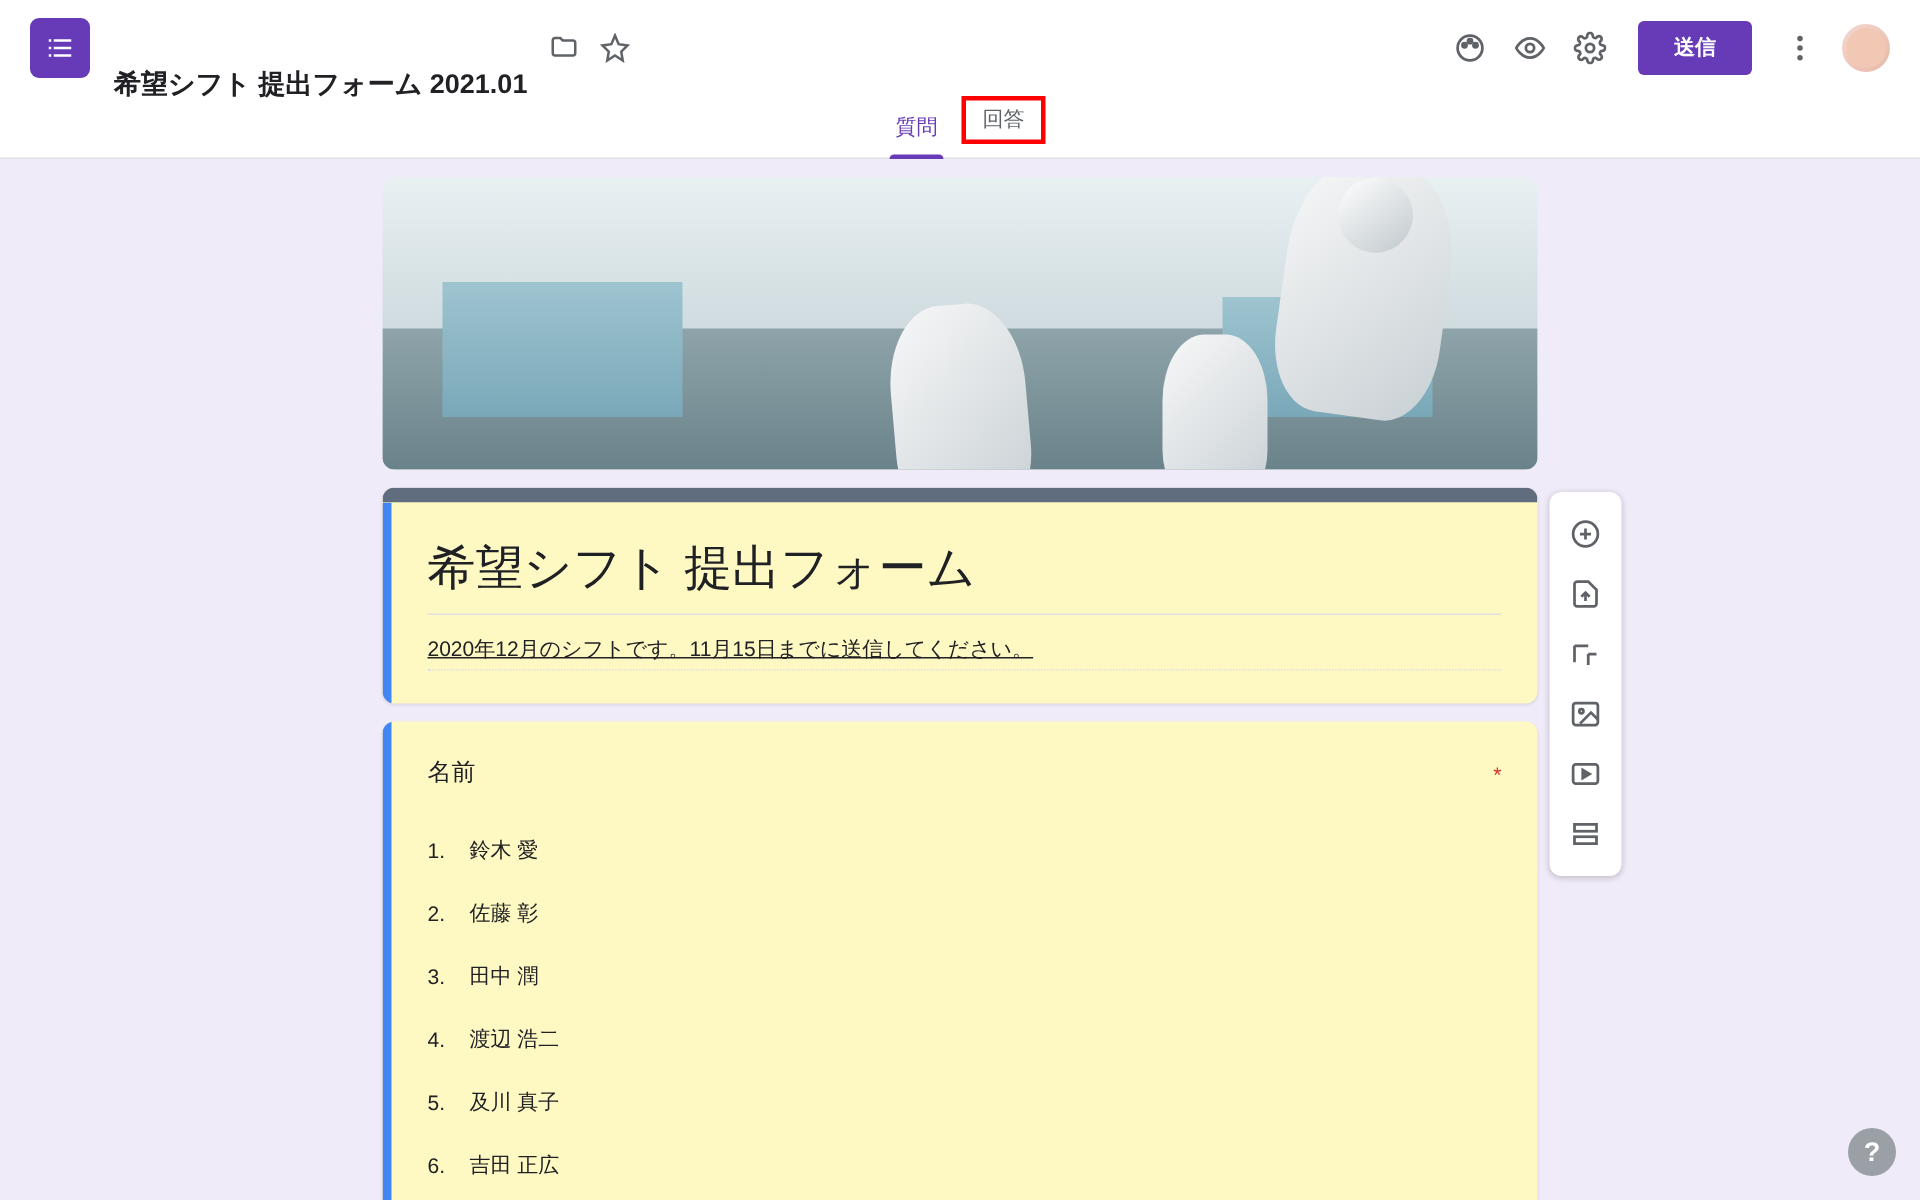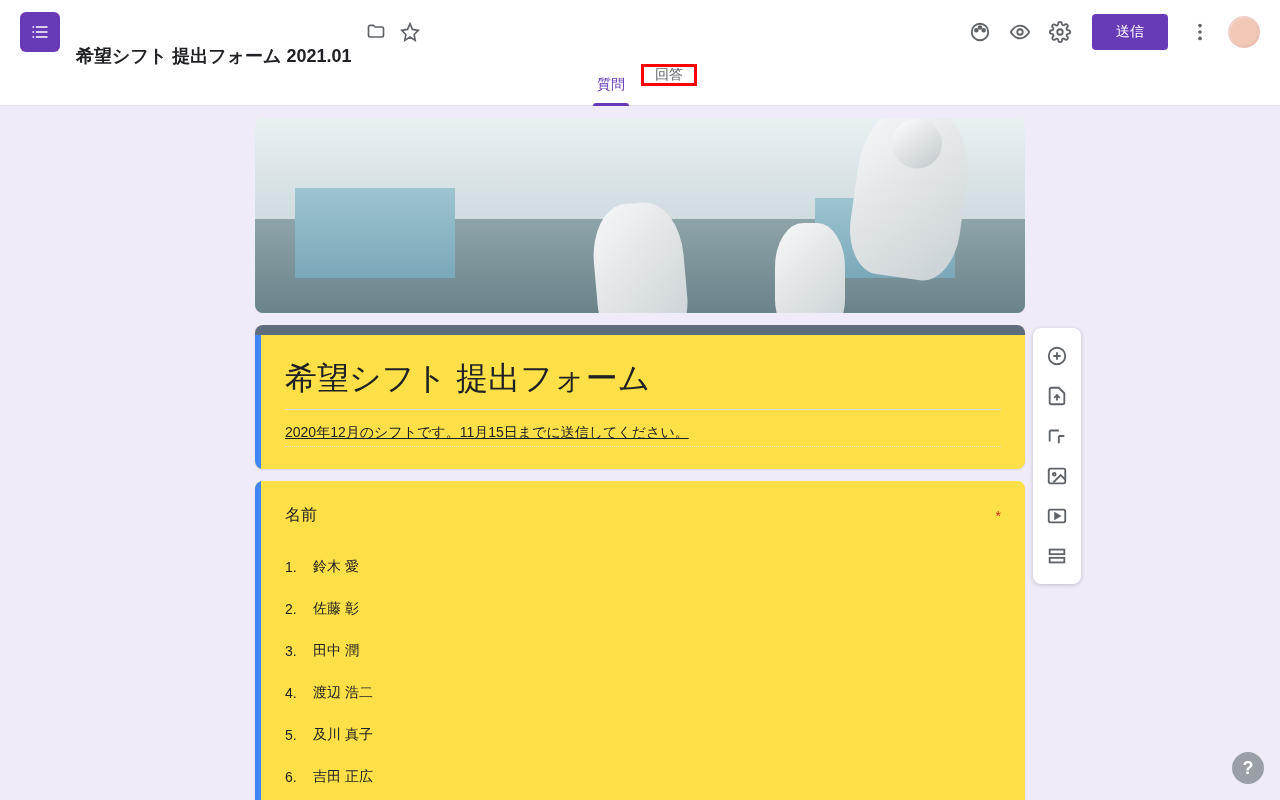--- a/index.html
+++ b/index.html
@@ -6,45 +6,45 @@
   body { font-family: 'Helvetica Neue', Arial, 'Hiragino Kaku Gothic ProN', 'Hiragino Sans', Meiryo, sans-serif; background: #f0ebf8; width: 1280px; height: 800px; overflow: hidden; position: relative; }
   
   .header { background: #fff; height: 106px; border-bottom: 1px solid #e0e0e0; }
   .header-top { height: 64px; display: flex; align-items: center; padding: 0 20px; }
   .app-logo { width: 40px; height: 40px; background: #673ab7; border-radius: 6px; display: flex; align-items: center; justify-content: center; margin-right: 16px; }
   .app-logo svg { fill: #fff; }
   .doc-title { font-size: 18px; color: #202124; font-weight: 700; margin-top: 48px; }
   .folder-icon, .star-icon { margin-left: 14px; color: #5f6368; cursor: pointer; display: flex; }
   .header-spacer { flex: 1; }
   .header-icon { width: 40px; height: 40px; display: flex; align-items: center; justify-content: center; color: #5f6368; cursor: pointer; border-radius: 50%; }
-  .send-btn { background: #673ab7; color: #fff; border: none; padding: 0 24px; height: 36px; border-radius: 4px; font-size: 14px; font-weight: 400; cursor: pointer; margin: 0 12px; }
+  .send-btn { background: #673ab7; color: #fff; border: none; padding: 0 24px; height: 36px; border-radius: 4px; font-size: 14px; font-weight: 700; cursor: pointer; margin: 0 12px; }
   .avatar { width: 32px; height: 32px; border-radius: 50%; background: linear-gradient(135deg, #f4d7cf, #e8b9a8); margin-left: 8px; cursor: pointer; display:flex; align-items:center; justify-content:center; overflow:hidden;}
   .avatar-face { width: 26px; height: 26px; background: #f0c8b4; border-radius: 50% 50% 45% 45%; position: relative; }
   
   .tabs { display: flex; justify-content: center; align-items: flex-start; height: 42px; }
   .tab { padding: 0 14px; height: 42px; display: flex; align-items: center; font-size: 14px; color: #5f6368; cursor: pointer; position: relative; }
   .tab.active { color: #673ab7; }
   .tab.active::after { content: ''; position: absolute; bottom: 0; left: 10px; right: 10px; height: 3px; background: #673ab7; border-radius: 3px 3px 0 0; }
-  .tab-highlight { border: 3px solid #ff0000; margin-left: 2px; padding: 0 11px; height: 22px; margin-bottom: 3px; }
+  .tab-highlight { border: 3px solid #ff0000; margin-left: 2px; padding: 0 11px; height: 32px; margin-bottom: 3px; }
   
   .canvas { padding: 12px 0 0; display: flex; justify-content: center; position: relative; }
   .form-column { width: 770px; position: relative; }
   
   .hero { width: 100%; height: 195px; border-radius: 8px; overflow: hidden; background: linear-gradient(180deg, #e8f0f2 0%, #d0dce0 50%, #b8c8cc 100%); position: relative; }
   .hero::before { content:''; position:absolute; left:0; right:0; top:52%; bottom:0; background: linear-gradient(180deg, #8ea4aa 0%, #6a828a 100%); }
   .robot { position:absolute; background: linear-gradient(135deg, #f8f8f8, #c8d0d4); border-radius: 40% 40% 30% 30%; }
   .r1 { width:90px; height:140px; left:340px; bottom:-30px; transform: rotate(-5deg); }
   .r2 { width:70px; height:110px; left:520px; bottom:-20px; }
   .r3 { width:110px; height:170px; right:60px; top:-10px; transform: rotate(8deg); }
   .r3::after { content:''; position:absolute; width:50px; height:50px; background: linear-gradient(135deg, #fff, #c0c8cc); border-radius:50%; top:10px; left:30px; }
   .window { position:absolute; background: linear-gradient(180deg, #9ec4d0, #7aa8b8); }
   .w1 { width:160px; height:90px; left:40px; top:70px; }
   .w2 { width:140px; height:80px; left:560px; top:80px; }
   
-  .card { background: #fde047; border-radius: 8px; margin-top: 12px; box-shadow: 0 1px 2px rgba(0,0,0,0.1); overflow: hidden; }
+  .card { background: #fef9c3; border-radius: 8px; margin-top: 12px; box-shadow: 0 1px 2px rgba(0,0,0,0.1); overflow: hidden; }
   .title-card { border-top: 10px solid #5f6d7e; position: relative; }
   .title-card-inner { border-left: 6px solid #4285f4; padding: 22px 24px; }
   .form-title { font-size: 32px; color: #202124; font-weight: 400; padding-bottom: 8px; border-bottom: 1px solid #e0e0e0; }
   .form-desc { font-size: 14px; color: #202124; padding: 14px 0 4px; border-bottom: 1px dotted #e0e0e0; text-decoration: underline; }
   
   .question-card { position: relative; }
   .question-card-inner { border-left: 6px solid #4285f4; padding: 24px; }
   .question-title-row { display: flex; justify-content: space-between; align-items: center; }
   .question-title { font-size: 16px; color: #202124; }
   .required-star { color: #d93025; font-size: 14px; }

